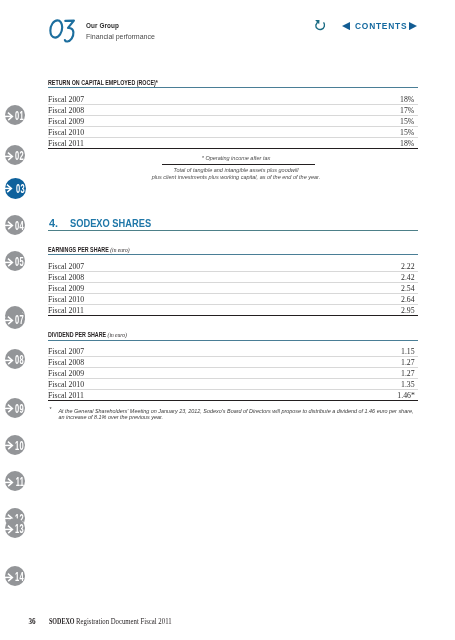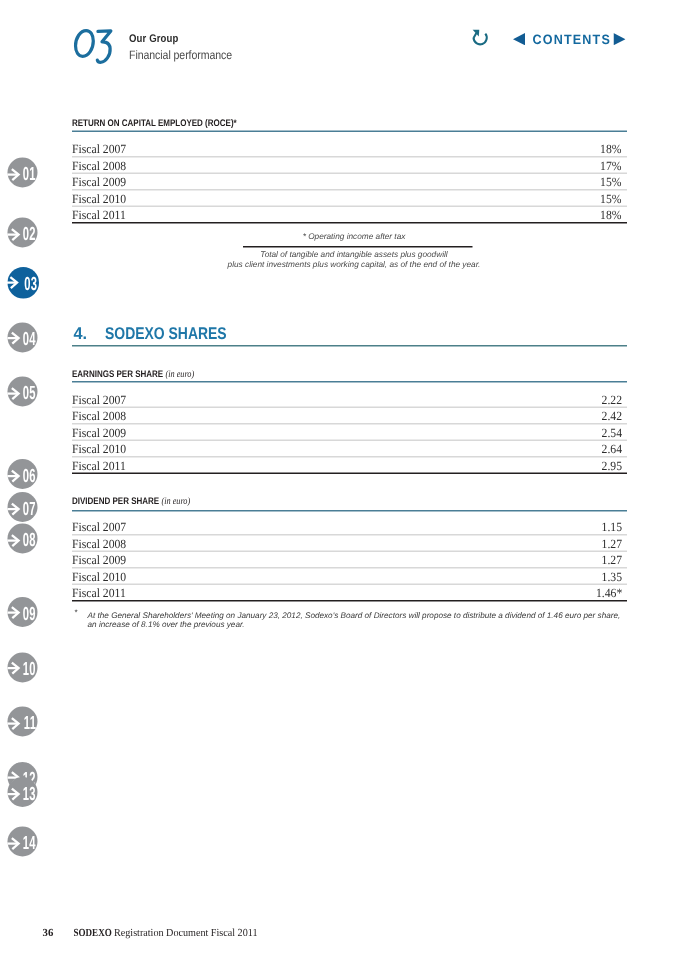--- a/index.html
+++ b/index.html
@@ -131,21 +131,21 @@
       </div>
       <div class="tab" style="top: 306px;">
         <span class="tarr">
           <svg viewBox="0 0 11 10" width="11" height="10" overflow="visible">
             <path d="M1.0 5.4 H7.8" stroke="#fff" stroke-width="1.5" fill="none" stroke-linecap="butt"></path>
             <path d="M3.9 1.7 L8.4 5.4 L4.2 9.1" stroke="#fff" stroke-width="1.5" fill="none" stroke-linecap="butt" stroke-linejoin="miter"></path>
           </svg>
         </span>
         <span class="tnum">06</span>
       </div>
-      <div class="tab" style="top: 328px; text-align: center;">
+      <div class="tab" style="top: 309px; text-align: center;">
         <span class="tarr">
           <svg viewBox="0 0 11 10" width="11" height="10" overflow="visible">
             <path d="M1.0 5.4 H7.8" stroke="#fff" stroke-width="1.5" fill="none" stroke-linecap="butt"></path>
             <path d="M3.9 1.7 L8.4 5.4 L4.2 9.1" stroke="#fff" stroke-width="1.5" fill="none" stroke-linecap="butt" stroke-linejoin="miter"></path>
           </svg>
         </span>
         <span class="tnum">07</span>
       </div>
       <div class="tab" style="top: 349px;">
         <span class="tarr">
@@ -194,21 +194,21 @@
       </div>
       <div class="tab" style="top: 518px;">
         <span class="tarr">
           <svg viewBox="0 0 11 10" width="11" height="10" overflow="visible">
             <path d="M1.0 5.4 H7.8" stroke="#fff" stroke-width="1.5" fill="none" stroke-linecap="butt"></path>
             <path d="M3.9 1.7 L8.4 5.4 L4.2 9.1" stroke="#fff" stroke-width="1.5" fill="none" stroke-linecap="butt" stroke-linejoin="miter"></path>
           </svg>
         </span>
         <span class="tnum">13</span>
       </div>
-      <div class="tab" style="top: 551px;">
+      <div class="tab" style="top: 566px;">
         <span class="tarr">
           <svg viewBox="0 0 11 10" width="11" height="10" overflow="visible">
             <path d="M1.0 5.4 H7.8" stroke="#fff" stroke-width="1.5" fill="none" stroke-linecap="butt"></path>
             <path d="M3.9 1.7 L8.4 5.4 L4.2 9.1" stroke="#fff" stroke-width="1.5" fill="none" stroke-linecap="butt" stroke-linejoin="miter"></path>
           </svg>
         </span>
         <span class="tnum">14</span>
       </div>
     </div>
 

